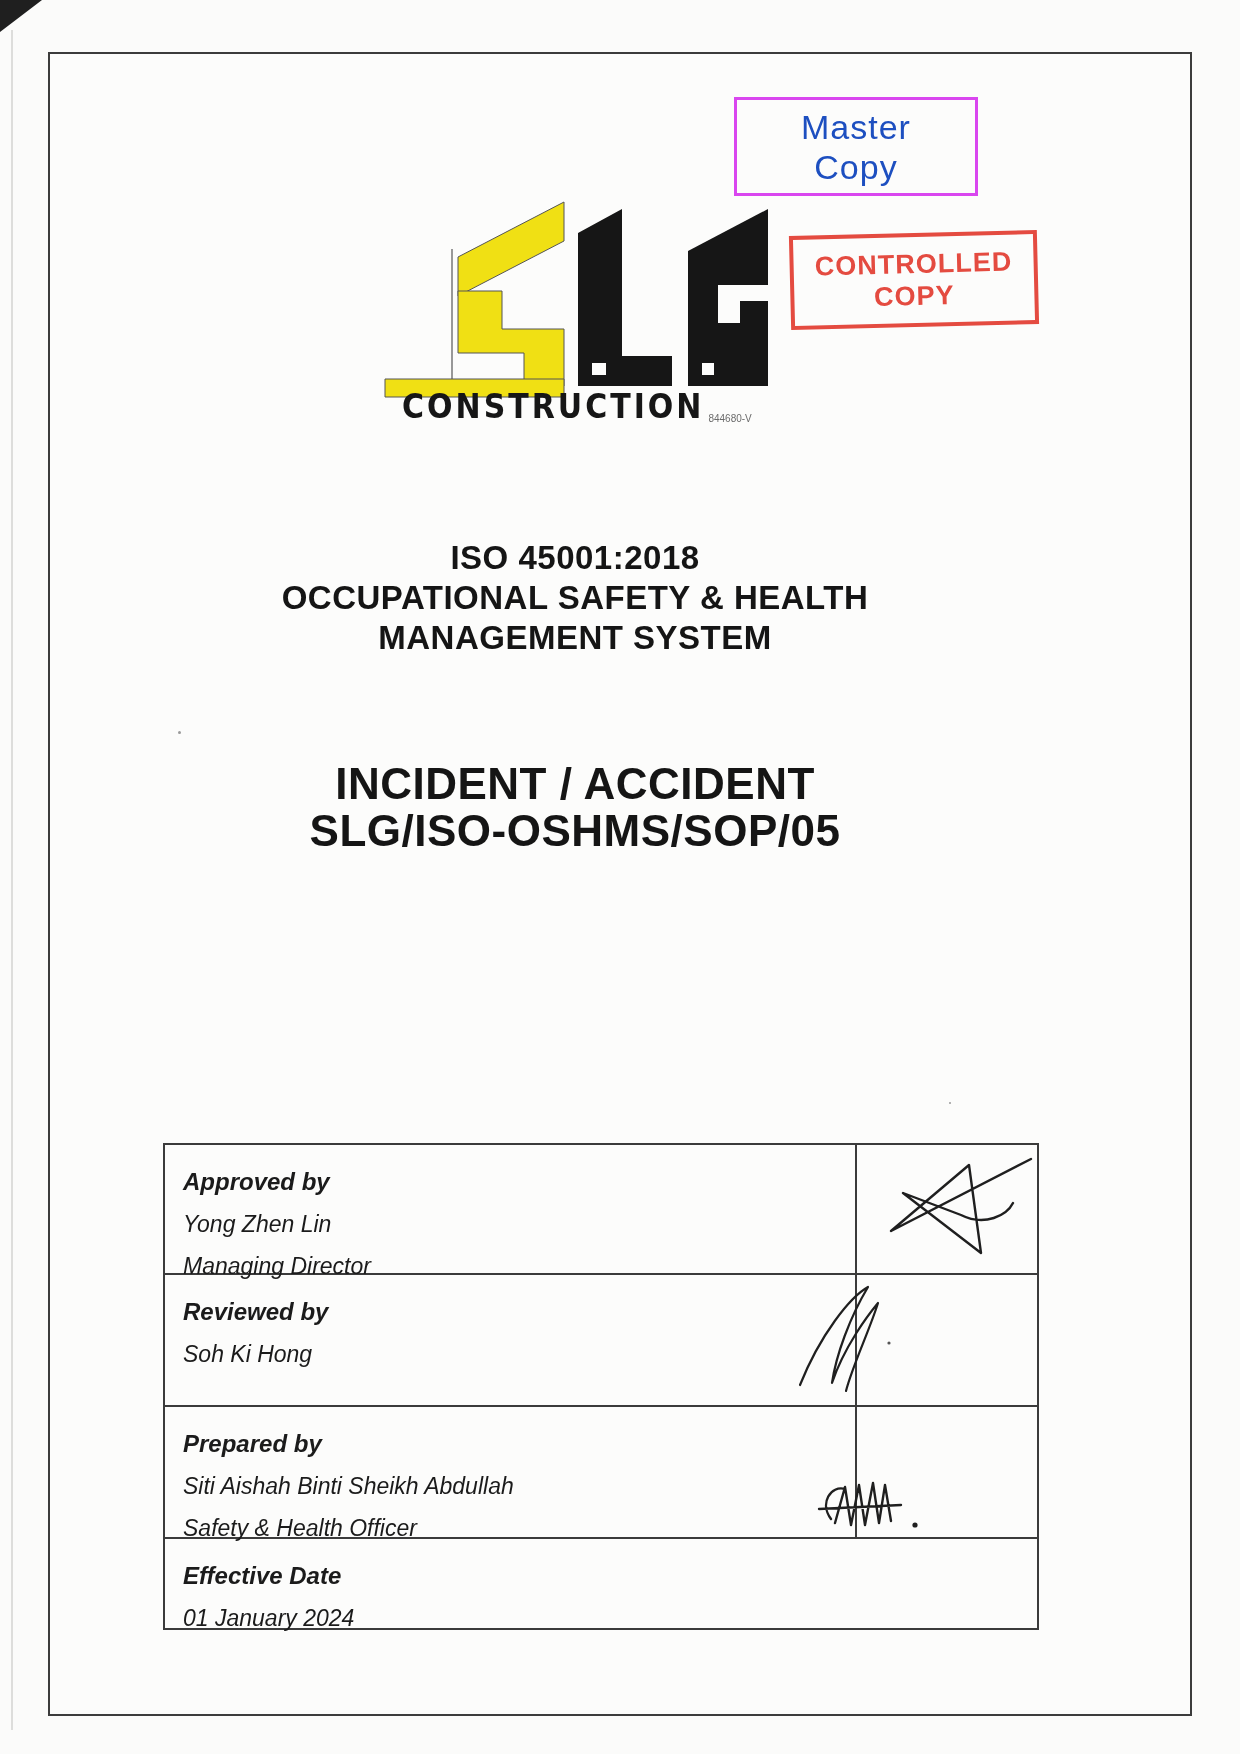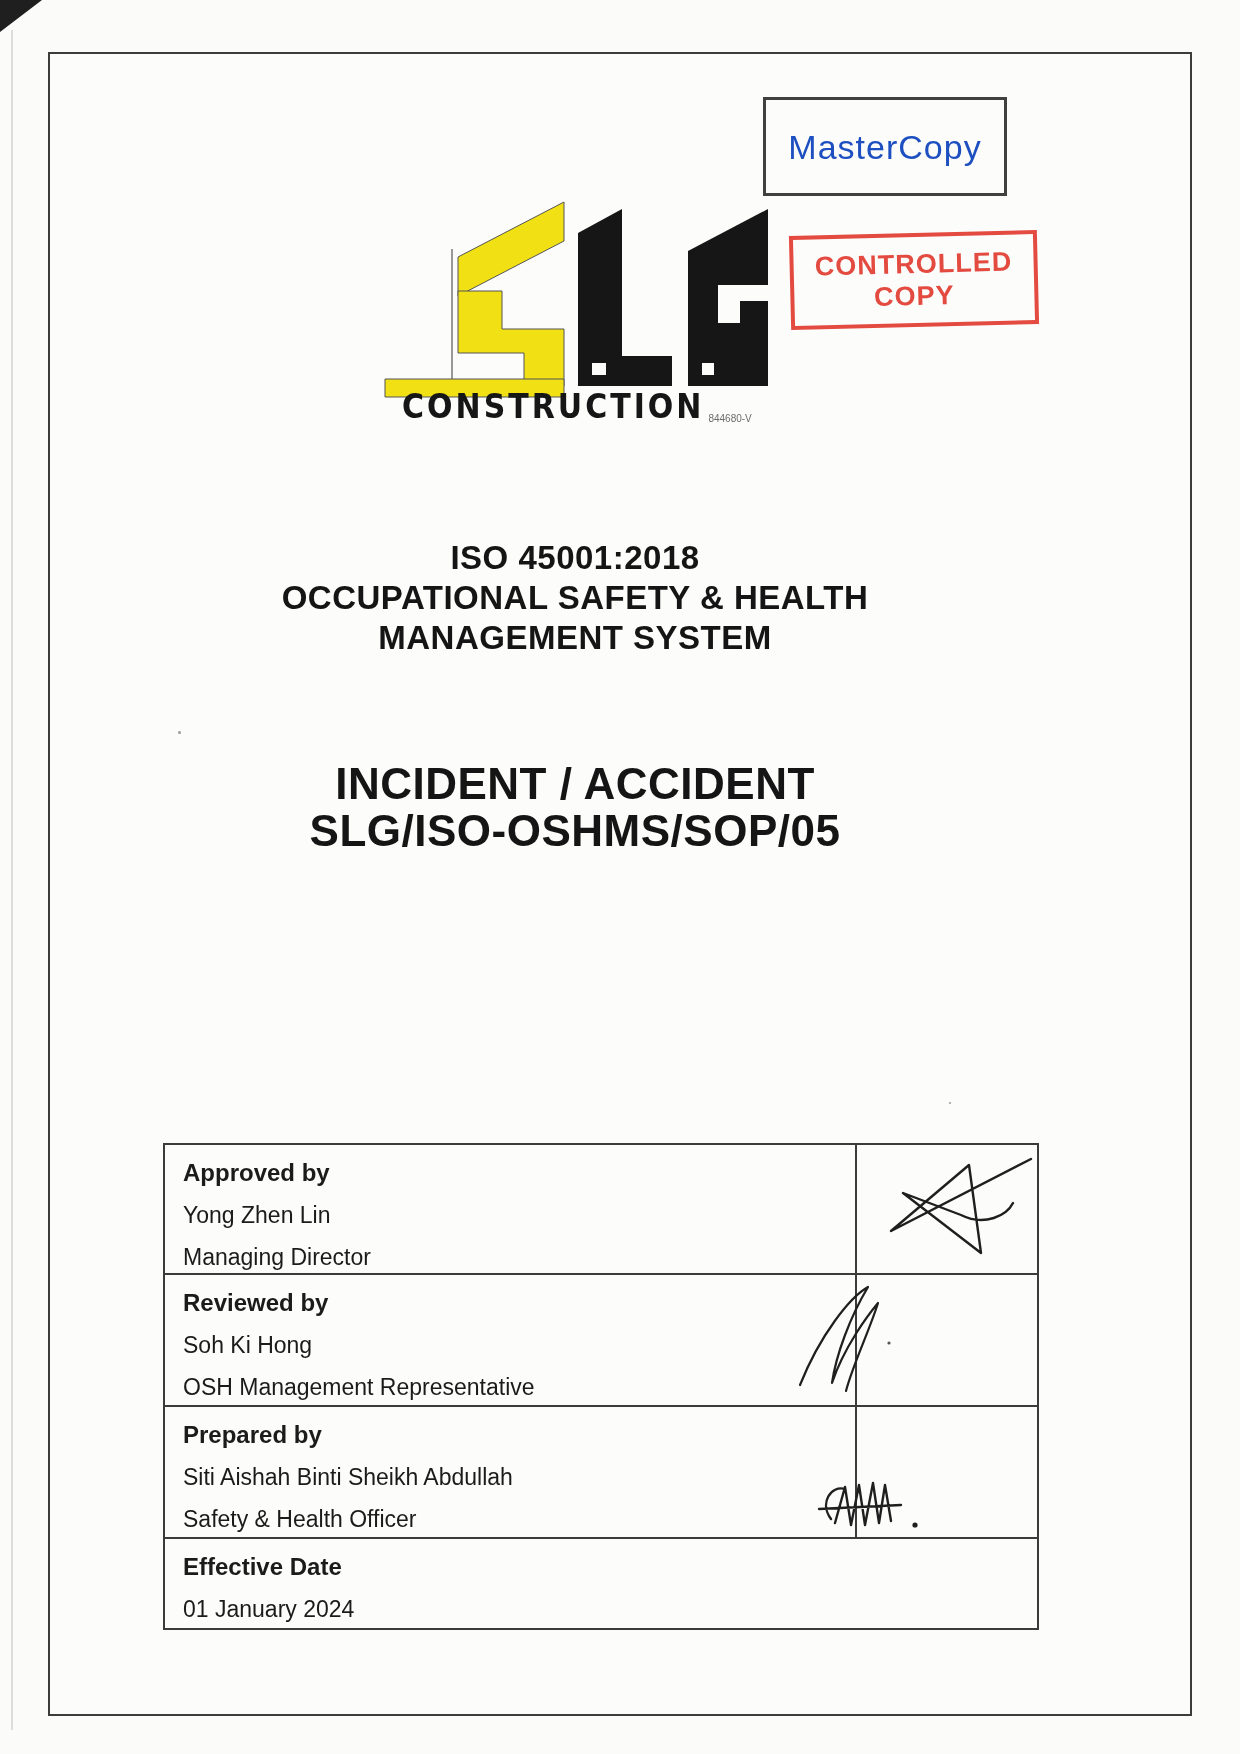--- a/index.html
+++ b/index.html
@@ -17,22 +17,22 @@
   .corner-mark{
     position:absolute;left:0;top:0;width:0;height:0;
     border-top:32px solid #1f1f1f;border-right:42px solid transparent;
   }
   .edge-line{
     position:absolute;left:11px;top:30px;width:2px;height:1700px;
     background:#c9c9c6;opacity:.6;
   }
   
   .stamp-master{
-    position:absolute;left:763px;top:97px;width:238px;height:93px;
-    border:3px solid #404040;display:flex;flex-direction:row;
+    position:absolute;left:734px;top:97px;width:238px;height:93px;
+    border:3px solid #d946ef;display:flex;flex-direction:column;
     align-items:center;justify-content:center;
     color:#1d4fc0;font-size:34px;line-height:40px;font-weight:500;
     letter-spacing:1px;
   }
   .stamp-controlled{
     position:absolute;left:790px;top:233px;width:240px;height:86px;
     border:4px solid #e23c31;transform:rotate(-1.4deg);
     display:flex;flex-direction:column;align-items:center;justify-content:center;
     color:#e23c31;font-weight:800;font-size:27px;line-height:32px;
     letter-spacing:1px;opacity:.92;
@@ -64,21 +64,21 @@
     font-weight:bold;font-size:44px;line-height:47px;color:#151515;
     letter-spacing:.5px;
   }
   
   .approval-table{
     position:absolute;left:163px;top:1143px;width:872px;
     border:2px solid #3b3b3b;background:#fcfcfb;
   }
   .t-row{display:flex;border-top:2px solid #3b3b3b;}
   .t-row:first-child{border-top:none;}
-  .t-cell-main{width:690px;padding:10px 0 0 18px;box-sizing:border-box;}
+  .t-cell-main{width:690px;padding:19px 0 0 18px;box-sizing:border-box;font-style:italic;}
   .t-cell-sig{
     flex:1;border-left:2px solid #3b3b3b;position:relative;
   }
   .t-row.no-sig .t-cell-main{width:100%;}
   .row-1{height:128px;}
   .row-2{height:130px;}
   .row-3{height:130px;}
   .row-4{height:89px;}
   .cell-label{font-weight:bold;font-size:24px;margin-top:4px;}
   .cell-name{font-size:23px;margin-top:15px;}
@@ -156,21 +156,20 @@
       <svg class="sig-svg" style="left:8px;top:8px;" width="170" height="112" viewBox="0 0 170 112">
         <path d="M166,6 L26,78 L104,12 L116,100 L38,40 L96,62 C120,74 142,62 148,50" fill="none" stroke="#1f1f1f" stroke-width="2.4" stroke-linecap="round" stroke-linejoin="round"></path>
       </svg>
     </div>
   </div>
 
   <div class="t-row row-2">
     <div class="t-cell-main">
       <div class="cell-label">Reviewed by</div>
       <div class="cell-name">Soh Ki Hong</div>
-      <div class="cell-role">OSH Management Representative</div>
     </div>
     <div class="t-cell-sig">
       <svg class="sig-svg" style="left:-65px;top:8px;" width="100" height="115" viewBox="0 0 100 115">
         <path d="M8,102 C28,52 58,14 76,4 C58,34 44,72 40,100 C52,64 76,32 86,20 C78,46 60,84 54,108" fill="none" stroke="#1f1f1f" stroke-width="2.2" stroke-linecap="round" stroke-linejoin="round"></path>
         <circle cx="97" cy="60" r="1.6" fill="#555"></circle>
       </svg>
     </div>
   </div>
 
   <div class="t-row row-3">

